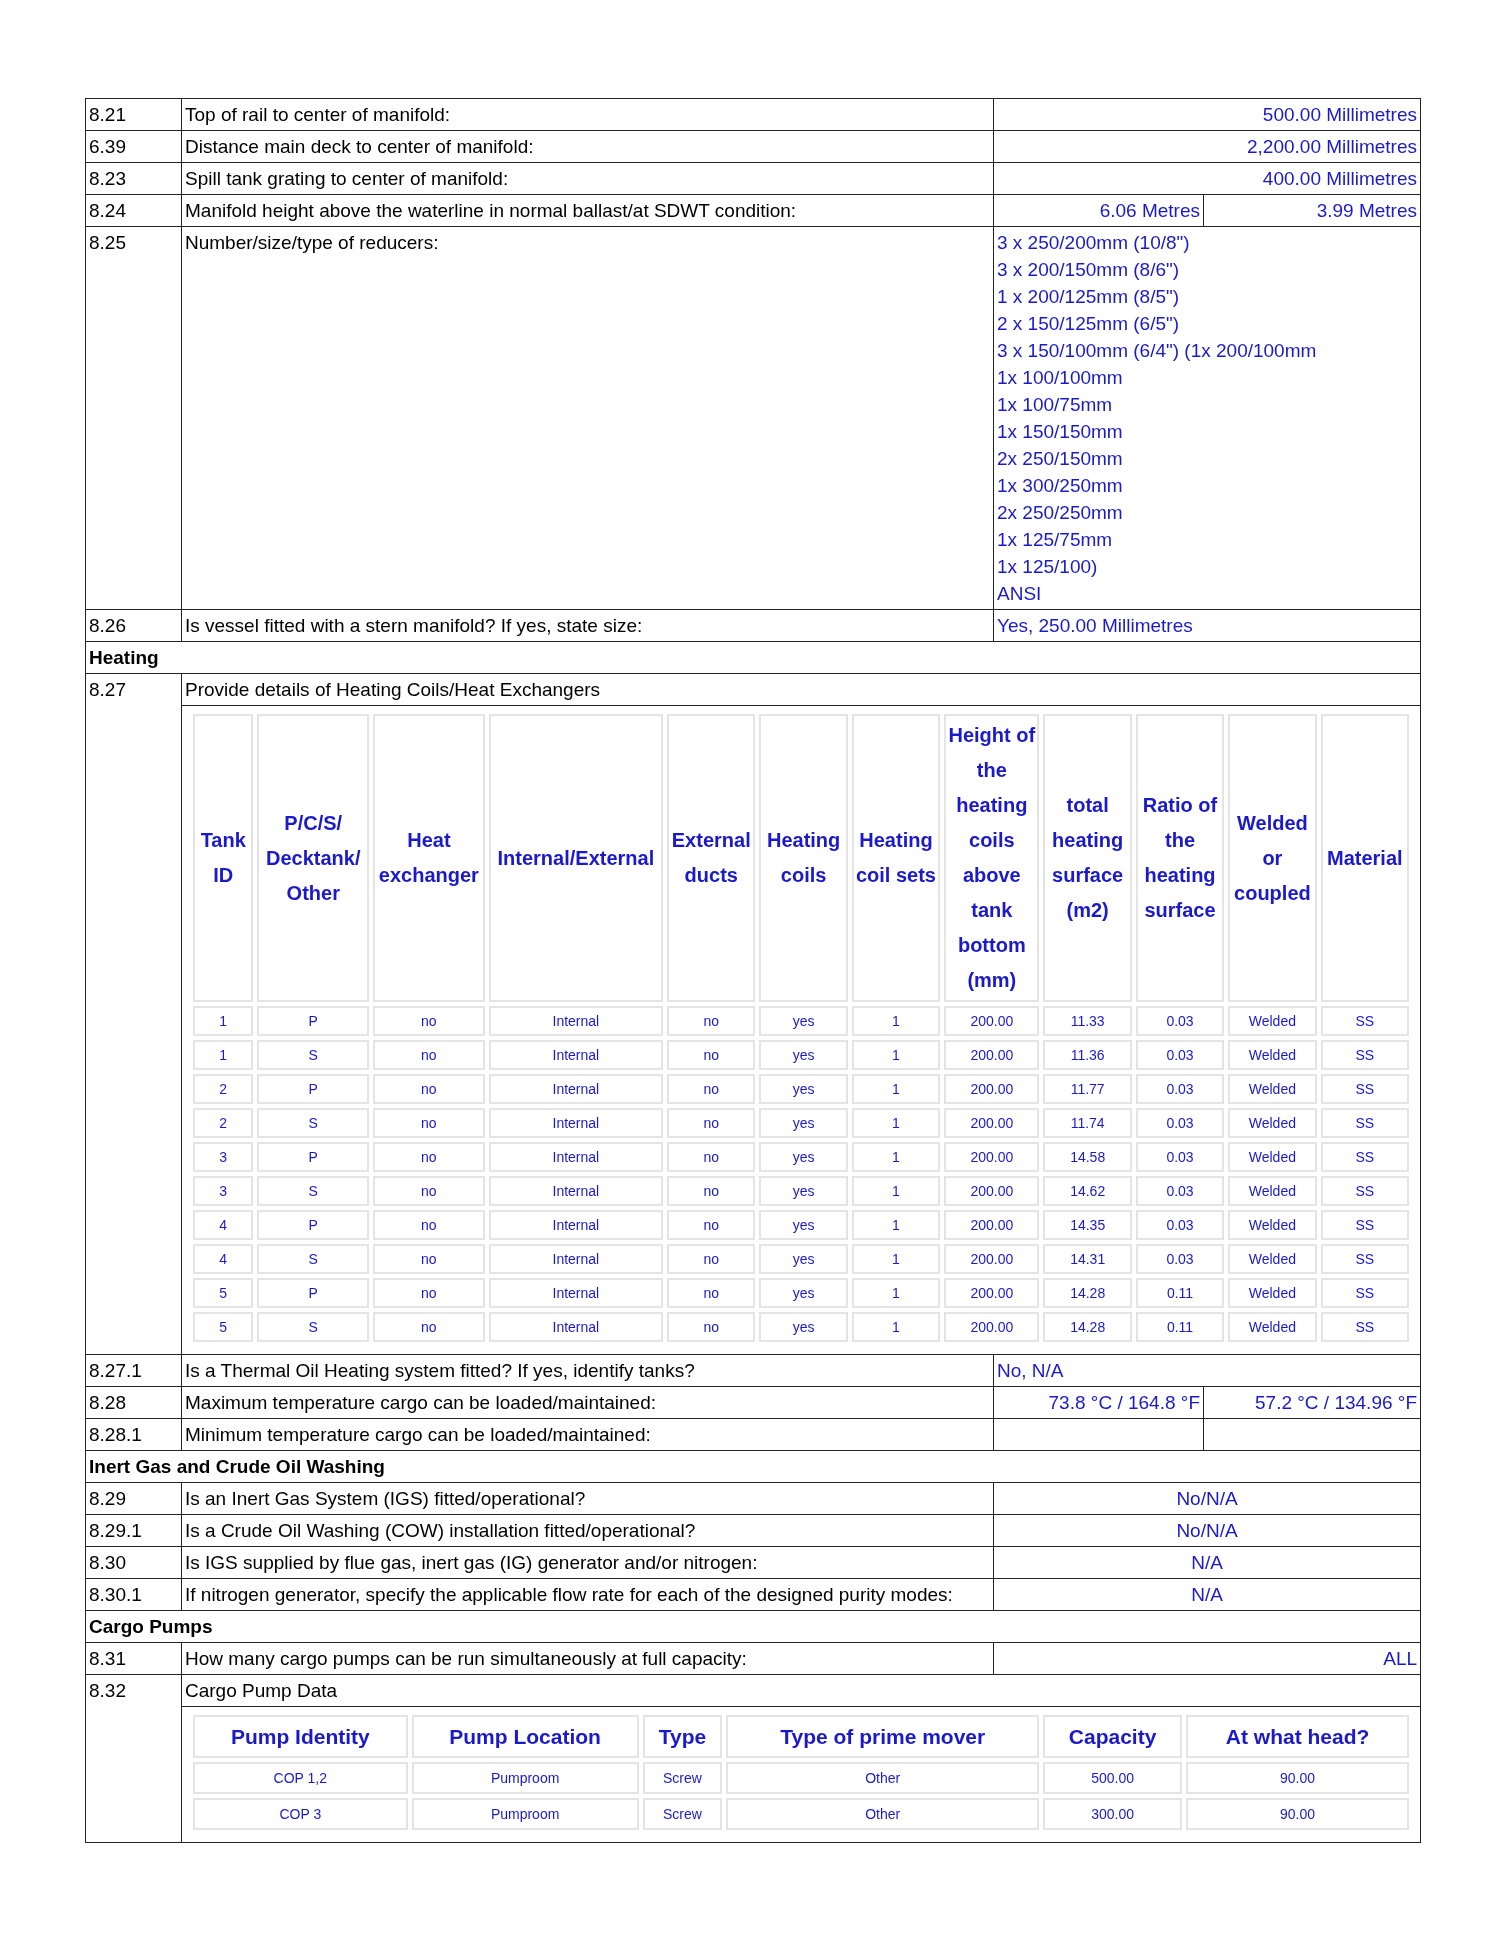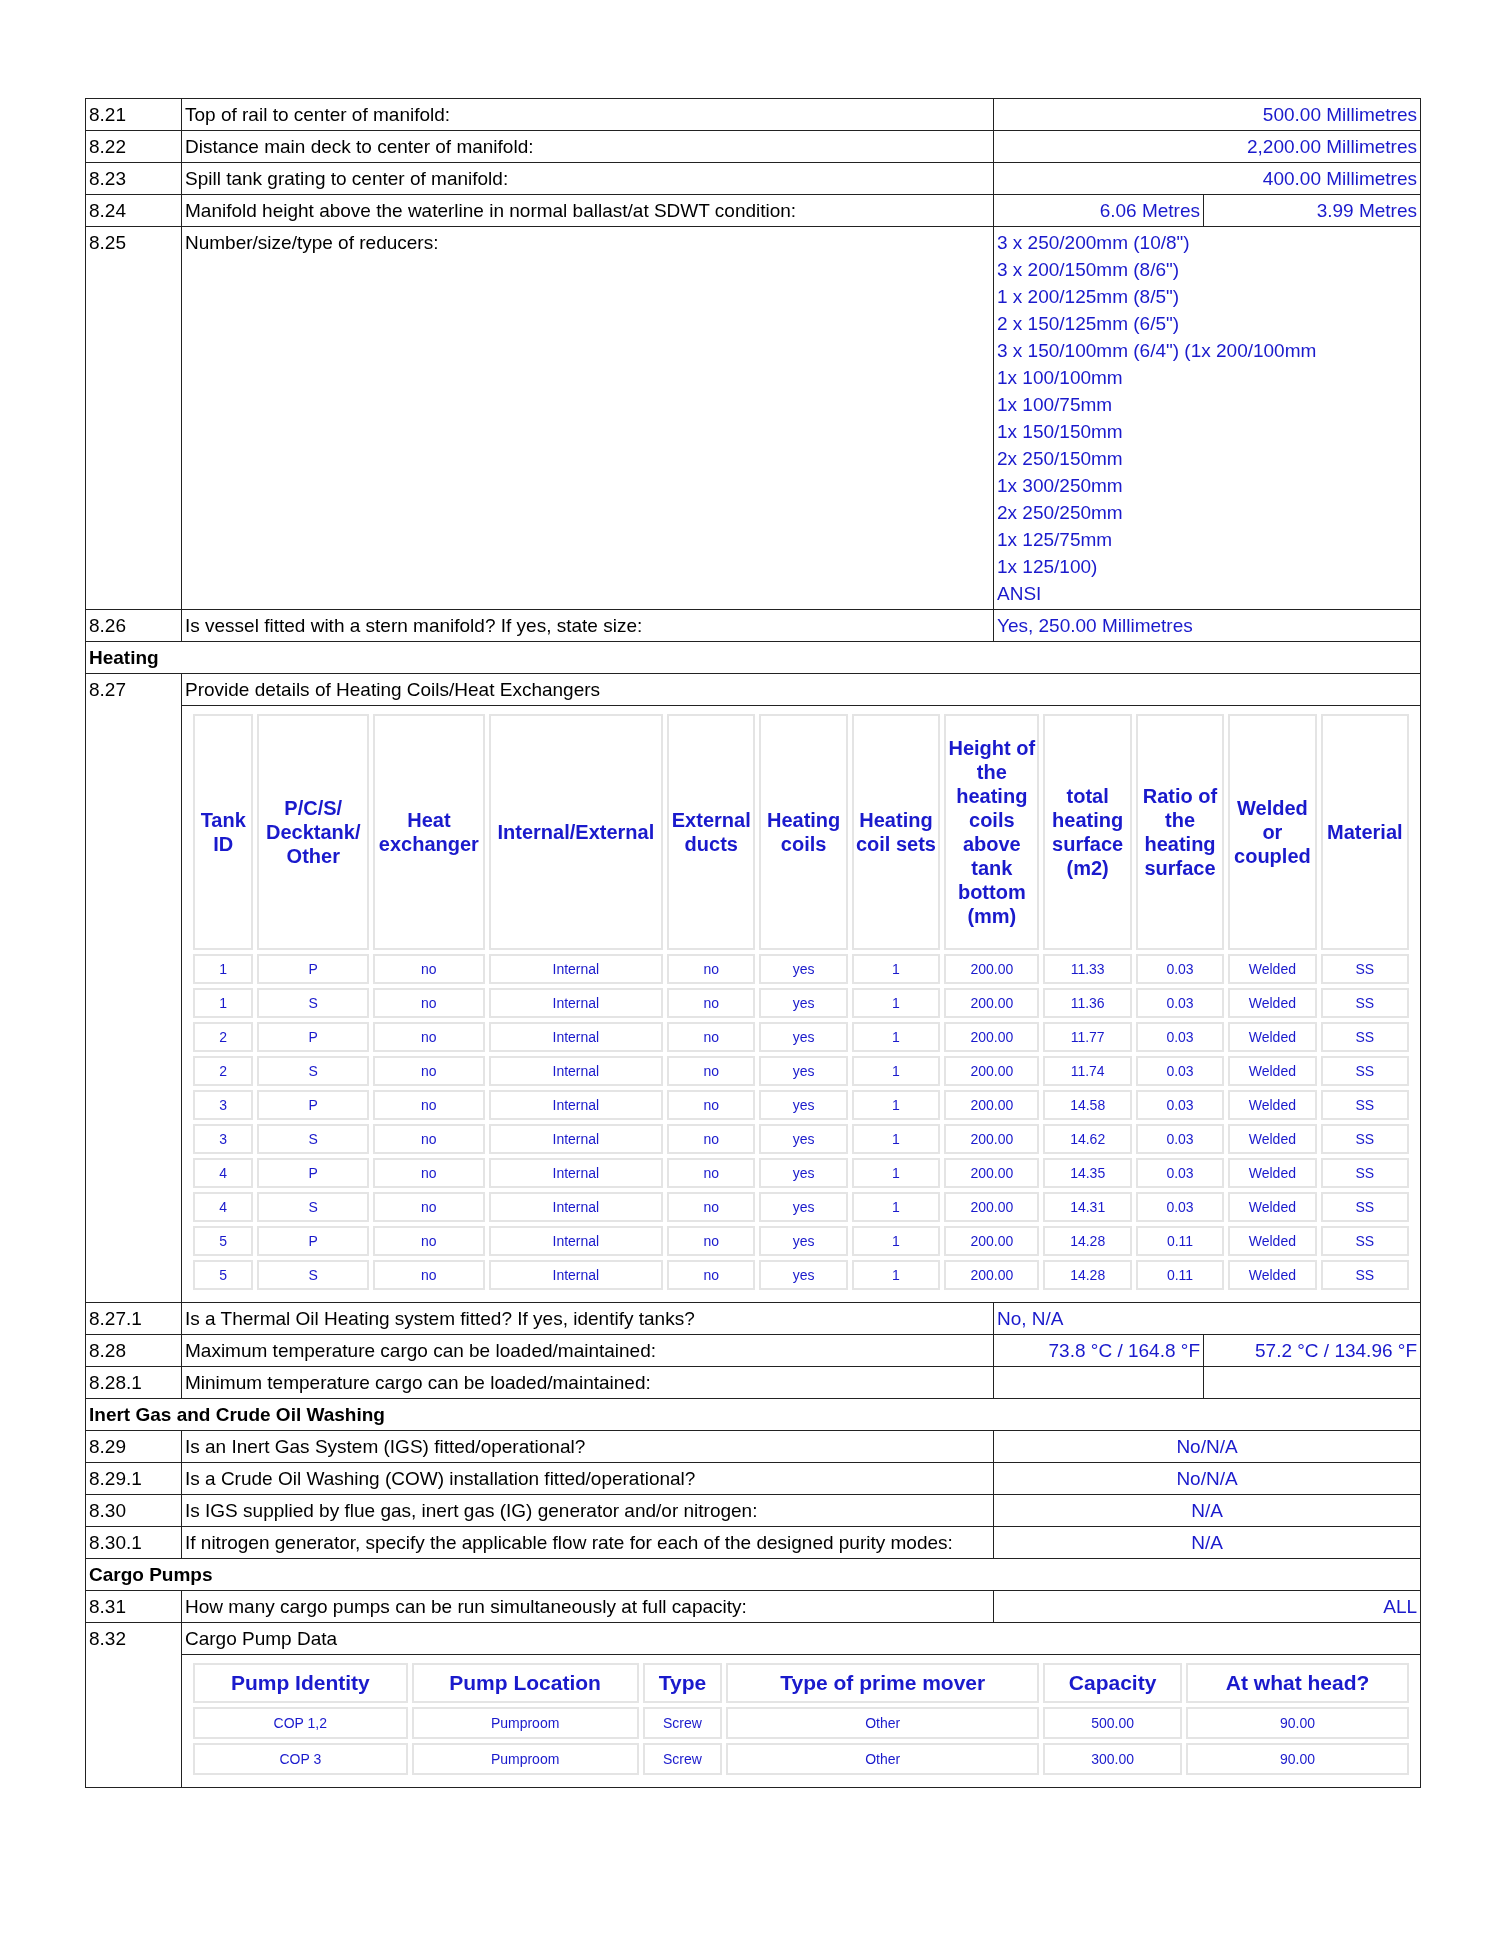--- a/index.html
+++ b/index.html
@@ -11,21 +11,21 @@
   td.q { width: 810px; }
   td.ans { color: #1a1acc; }
   td.ans.right { text-align: right; }
   td.ans.center { text-align: center; }
   td.section { font-weight: bold; }
   td.noborder-inner { padding: 0; }
   .reducer-line { display: block; line-height: 27px; }
 
   table.inner { border-collapse: separate; border-spacing: 4px; width: 100%; table-layout: fixed; }
   table.inner th, table.inner td { border: 2px solid #e4e4e4; text-align: center; color: #1a1acc; vertical-align: middle; padding: 2px; }
-  table.inner th { font-weight: bold; font-size: 20px; line-height: 24px; height: 228px; }
+  table.inner th { font-weight: bold; font-size: 20px; line-height: 35px; height: 228px; }
   table.inner td { font-size: 14px; line-height: 22px; height: 22px; }
   table.pumps th { height: 32px; font-size: 21px; margin-left: 10px; }
   table.pumps td { height: 24px; font-size: 14px; }
   .inner-wrap { padding: 2px 4px 6px 4px; }
 </style>
 </head>
 <body>
 
 <div class="sheet">
 <table class="main">
@@ -36,21 +36,21 @@
     <col style="width:217px">
   </colgroup>
   <tbody id="main-body">
 
     <tr>
       <td class="num">8.21</td>
       <td class="q">Top of rail to center of manifold:</td>
       <td class="ans right" colspan="2">500.00 Millimetres</td>
     </tr>
     <tr>
-      <td class="num">8.22</td>
+      <td class="num">6.39</td>
       <td class="q">Distance main deck to center of manifold:</td>
       <td class="ans right" colspan="2">2,200.00 Millimetres</td>
     </tr>
     <tr>
       <td class="num">8.23</td>
       <td class="q">Spill tank grating to center of manifold:</td>
       <td class="ans right" colspan="2">400.00 Millimetres</td>
     </tr>
 
     <tr>

